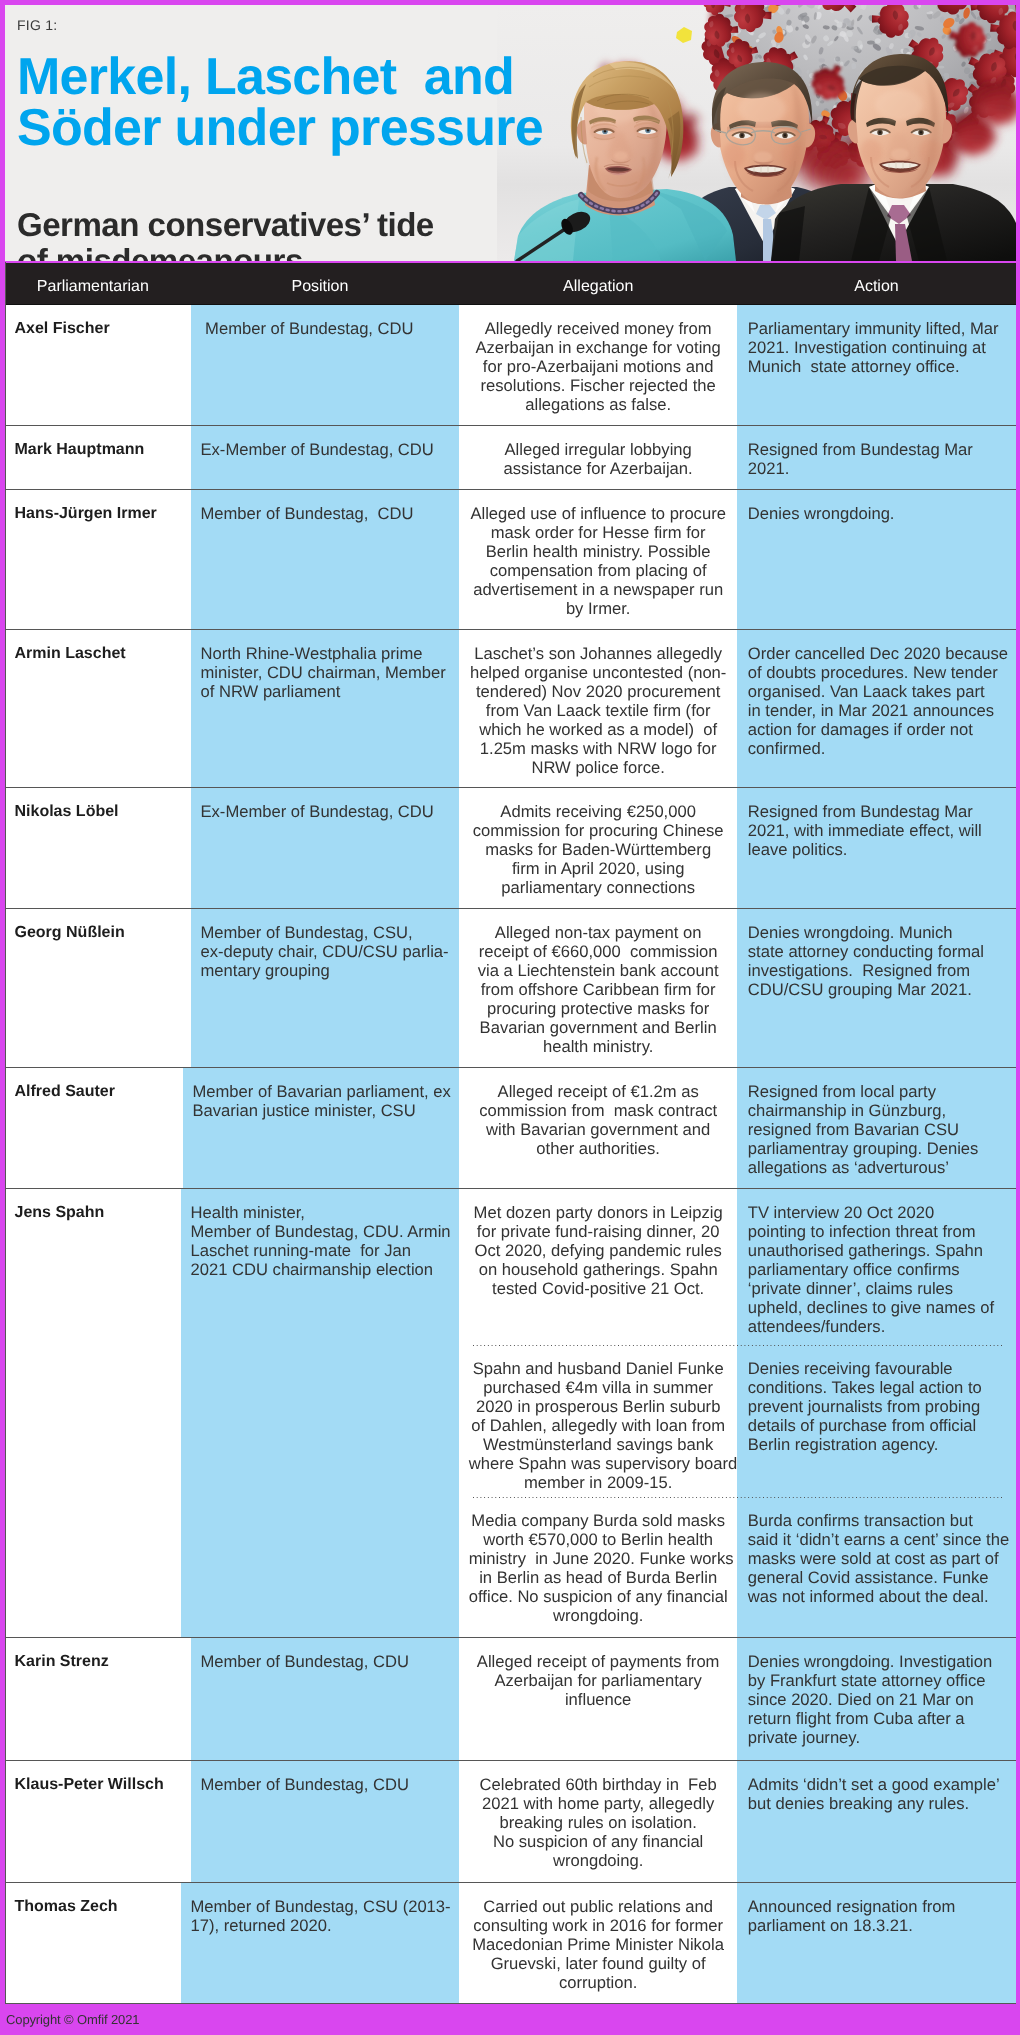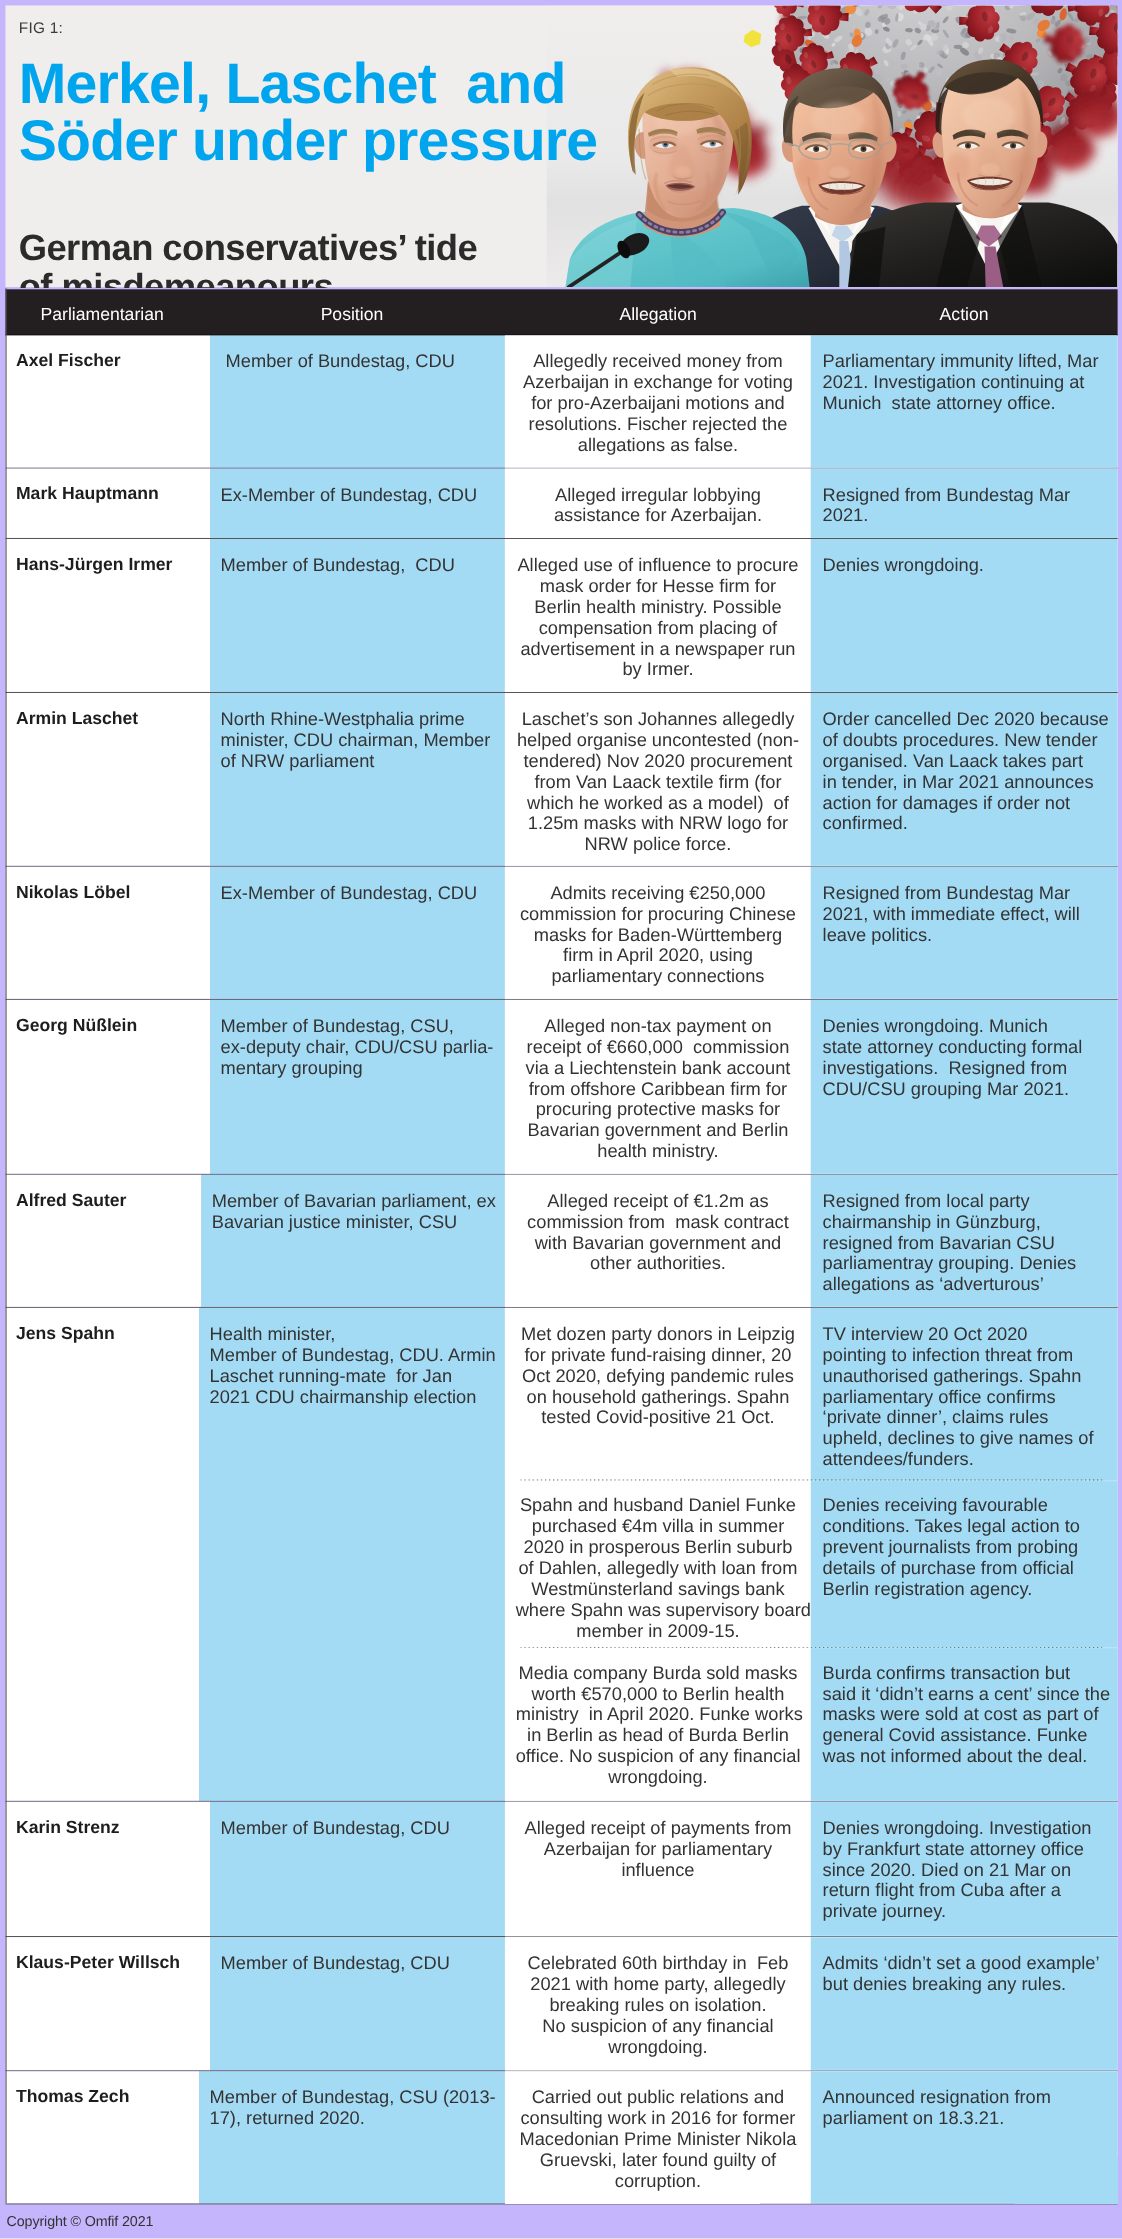--- a/index.html
+++ b/index.html
@@ -1,19 +1,19 @@
 <!DOCTYPE html>
 <html><head>
 <meta charset="utf-8">
 <title>FIG 1: Merkel, Laschet and Söder under pressure</title>
 <style>
   html,body{margin:0;padding:0;background:#ffffff;}
   body{width:1020px;height:2035px;font-family:"Liberation Sans",sans-serif;
         -webkit-font-smoothing:antialiased;text-rendering:geometricPrecision;}
-  .page{position:relative;width:1020px;height:2035px;overflow:hidden;background:#c4b5fd;}
+  .page{position:relative;width:1020px;height:2035px;overflow:hidden;background:#d946ef;}
 
   
   .hero{position:absolute;left:5px;top:5px;width:1011px;height:256px;background:#efefef;overflow:hidden;}
   .fig-label{position:absolute;left:11.5px;top:13.2px;font-size:14px;line-height:14px;color:#3a3a3a;letter-spacing:0.25px;will-change:transform;}
   .hero-title{position:absolute;left:12px;top:46.6px;font-size:52px;font-weight:700;color:#00a5ee;
               line-height:50.8px;letter-spacing:-0.72px;white-space:pre;will-change:transform;}
   .hero-sub{position:absolute;left:12px;top:162.6px;font-size:33.1px;font-weight:700;color:#2b2b2b;
             line-height:35.9px;letter-spacing:-0.52px;white-space:pre;will-change:transform;margin-top:40px;}
   .hero-art{position:absolute;left:0;top:0;width:1011px;height:256px;}
   .hero-art svg{display:block;width:1011px;height:256px;}
@@ -1553,21 +1553,21 @@
 conditions. Takes legal action to
 prevent journalists from probing
 details of purchase from official
 Berlin registration agency.</div>
               </div>
             </div>
             <div class="sub">
               <div class="cell c3">
                 <div class="txt">Media company Burda sold masks
 worth €570,000 to Berlin health
-ministry  in April 2020. Funke works
+ministry  in June 2020. Funke works
 in Berlin as head of Burda Berlin
 office. No suspicion of any financial
 wrongdoing.</div>
               </div>
               <div class="cell c4">
                 <div class="txt">Burda confirms transaction but
 said it ‘didn’t earns a cent’ since the
 masks were sold at cost as part of
 general Covid assistance. Funke
 was not informed about the deal.</div>

